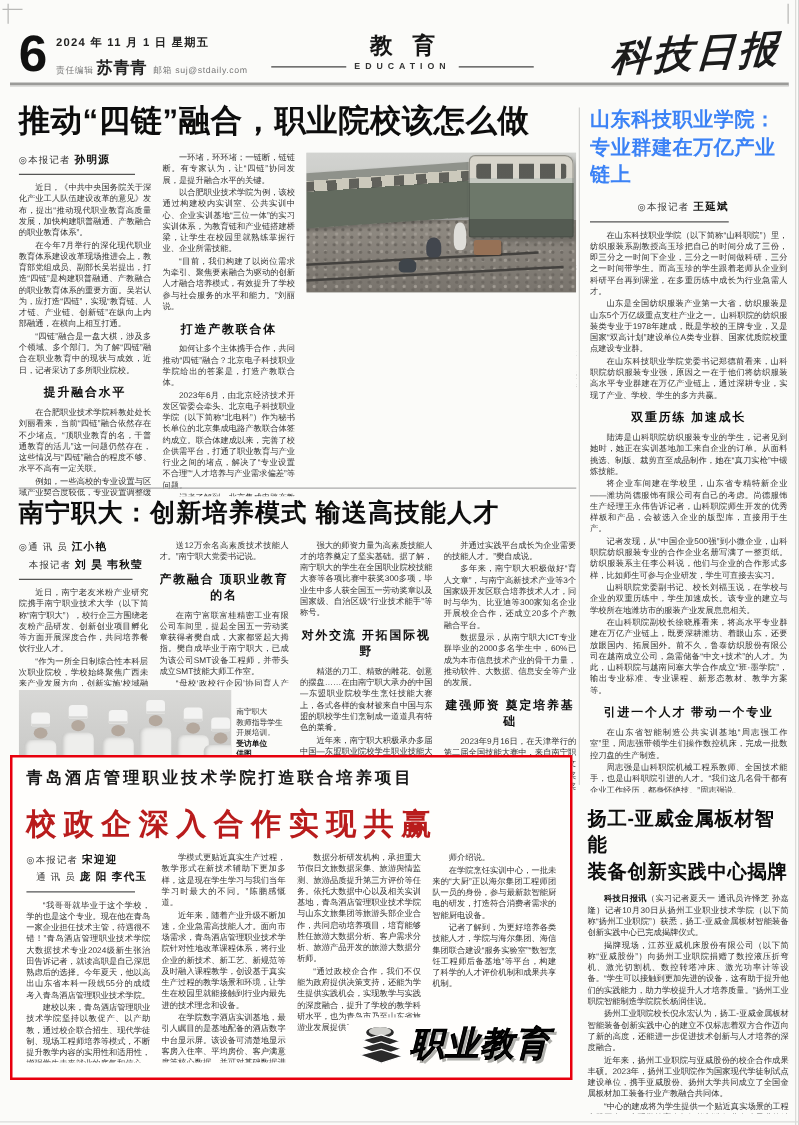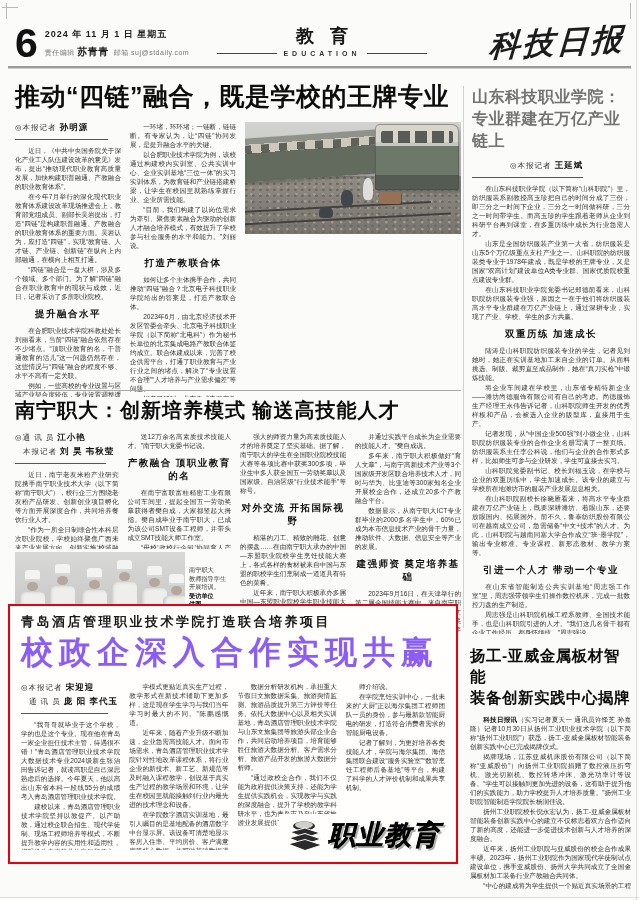--- a/index.html
+++ b/index.html
@@ -10,21 +10,21 @@
   .edge-r{position:absolute;right:2px;top:0;bottom:0;width:1px;background:#dcdcda;}
   .edge-b{position:absolute;left:0;right:0;bottom:2px;height:1px;background:#dcdcda;}
 
   
   .header{position:absolute;top:24px;left:15px;right:10px;height:40px;}
   .pagenum{font-size:41px;font-weight:900;line-height:38px;letter-spacing:-2px;color:#111;}
   .hgroup{display:flex;align-items:flex-start;gap:9px;}
   .dateblock{padding-top:4px;}
   .dateline{font-size:9px;font-weight:bold;color:#222;letter-spacing:1px;}
   .editline{font-size:7px;color:#777;margin-top:4px;letter-spacing:.5px;}
-  .editline b{color:#222;font-size:10px;font-family:Liberation Mono, monospace;}
+  .editline b{color:#222;font-size:13px;font-family:Liberation Mono, monospace;}
   .sectionblock{position:absolute;left:50%;top:0;transform:translateX(-50%);text-align:center;width:210px;}
   .section-cn{font-size:18px;font-weight:900;letter-spacing:16px;padding-left:16px;color:#161616;}
   .section-en{display:flex;align-items:center;gap:6px;margin-top:2px;color:#333;}
   .section-en .ln{flex:1;height:1px;background:#444;}
   .section-en .t{font-size:7px;letter-spacing:4px;font-weight:bold;}
   .masthead{position:absolute;right:4px;top:-2px;font-family:"Liberation Serif","DejaVu Serif",serif;
             font-style:italic;font-weight:bold;font-size:31px;letter-spacing:3px;color:#1c1c1c;
             transform:rotate(-3deg) skewX(-6deg);}
   .header-rule{position:absolute;top:66px;left:8px;right:8px;height:2px;background:#9b9b99;border-bottom:1px solid #cfcfcd;}
 
@@ -65,21 +65,21 @@
      background:linear-gradient(180deg,#e3ddc9 0 28%,#c9d0c2 28% 34%,#657a5f 34% 78%,#4c5a48 78% 100%);
      border-radius:5px 7px 2px 2px;box-shadow:inset 0 0 0 1px rgba(55,60,52,.45),2px 3px 4px rgba(40,40,35,.3);}
   .pt-headwin{position:absolute;left:6px;right:6px;top:7px;height:12px;
      background:repeating-linear-gradient(90deg,rgba(28,32,26,.7) 0 12px,transparent 12px 17px);border-radius:2px;}
   .pt-person{position:absolute;border-radius:45% 45% 30% 30%;}
   .pt-equip{position:absolute;background:#b46a35;border-radius:2px;box-shadow:1px 1px 0 rgba(50,40,30,.5);}
 
   
   .vdiv{position:absolute;left:463px;top:86px;height:542px;width:1px;background:#d2d2d0;}
   .art-shandong{position:absolute;top:86px;left:472px;width:158px;height:548px;overflow:hidden;}
-  .hl-2{font-size:16px;font-weight:800;line-height:22px;color:#737373;letter-spacing:.5px;}
+  .hl-2{font-size:16px;font-weight:800;line-height:22px;color:#3b82f6;letter-spacing:.5px;}
   .art-shandong .byline{margin-top:8px;margin-left:38px;}
   .art-shandong .byline-rule{width:70%;}
 
   
   .hdiv1{position:absolute;top:390px;left:15px;width:446px;height:1px;background:#aaa;}
   .art-nanning{position:absolute;top:397px;left:15px;width:446px;}
   .hl-3{font-size:20px;font-weight:900;letter-spacing:1px;color:#0d0d0d;white-space:nowrap;}
   .art-nanning .cols{margin-top:8px;height:200px;}
   .nn-half{width:216px;flex:none;position:relative;overflow:hidden;}
   .nn-half .cols2{display:flex;gap:9px;height:100%;}
@@ -90,21 +90,21 @@
   .chef .face{width:11px;height:9px;background:#c8a486;border-radius:50%;margin:1px auto 0;}
   .chef .coat{width:26px;height:34px;background:#eeeeea;border-radius:5px 5px 0 0;margin:1px auto 0;box-shadow:inset 2px 0 3px rgba(120,120,115,.35);}
   .nn-capcol{flex:1;padding-top:14px;}
   .capline{font-size:6.2px;line-height:8.6px;color:#333;}
   .capline.bold{font-weight:bold;color:#111;}
 
   
   .art-qingdao{position:absolute;top:604px;left:8px;width:450px;height:260px;border:2.5px solid #e8000d;
                background:#fffefc;box-sizing:border-box;padding:7px 11px 6px;}
   .kicker{font-family:"Liberation Serif","DejaVu Serif",serif;font-size:13px;font-weight:bold;letter-spacing:2.5px;color:#1a1a1a;}
-  .hl-4{font-size:32px;font-weight:900;letter-spacing:6px;color:#8b5cf6;margin-top:0;white-space:nowrap;}
+  .hl-4{font-size:24px;font-weight:900;letter-spacing:6px;color:#b91c1c;margin-top:12px;white-space:nowrap;}
   .art-qingdao .cols{margin-top:7px;height:168px;}
   .vocedu-logo{position:absolute;right:14px;bottom:8px;background:#fffefc;display:flex;align-items:center;gap:5px;padding:3px 2px 1px 8px;}
   .vocedu-text{font-size:27px;font-weight:900;font-style:italic;letter-spacing:1px;color:#141414;
                text-shadow:2px 2px 0 #b0b0ac;-webkit-text-stroke:.4px #000;}
 
   
   .art-yanggong{position:absolute;top:645px;left:470px;width:161px;height:246px;overflow:hidden;}
   .hl-5{font-size:15.5px;font-weight:800;line-height:21px;color:#0d0d0d;letter-spacing:.5px;}
   .art-yanggong .plist{margin-top:7px;}
   .p b{font-weight:bold;color:#111;}
@@ -139,21 +139,21 @@
         <span class="ln"></span>
         <span class="t">EDUCATION</span>
         <span class="ln"></span>
       </div>
     </div>
     <div class="masthead">科技日报</div>
   </div>
   <div class="header-rule"></div>
 
   <div class="art-silian">
-    <div class="hl-1">推动“四链”融合，既是学校的王牌专业</div>
+    <div class="hl-1">推动“四链”融合，职业院校该怎么做</div>
     <div class="cols">
       <div class="col">
         <div class="byline">
           <span>◎本报记者</span>
           <b>孙明源</b>
         </div>
         <div class="byline-rule"></div>
         <div>
             <p class="p">近日，《中共中央国务院关于深化产业工人队伍建设改革的意见》发布，提出“推动现代职业教育高质量发展，加快构建职普融通、产教融合的职业教育体系”。</p>
             <p class="p">在今年7月举行的深化现代职业教育体系建设改革现场推进会上，教育部党组成员、副部长吴岩提出，打造“四链”是构建职普融通、产教融合的职业教育体系的重要方面。吴岩认为，应打造“四链”，实现“教育链、人才链、产业链、创新链”在纵向上内部融通，在横向上相互打通。</p>

